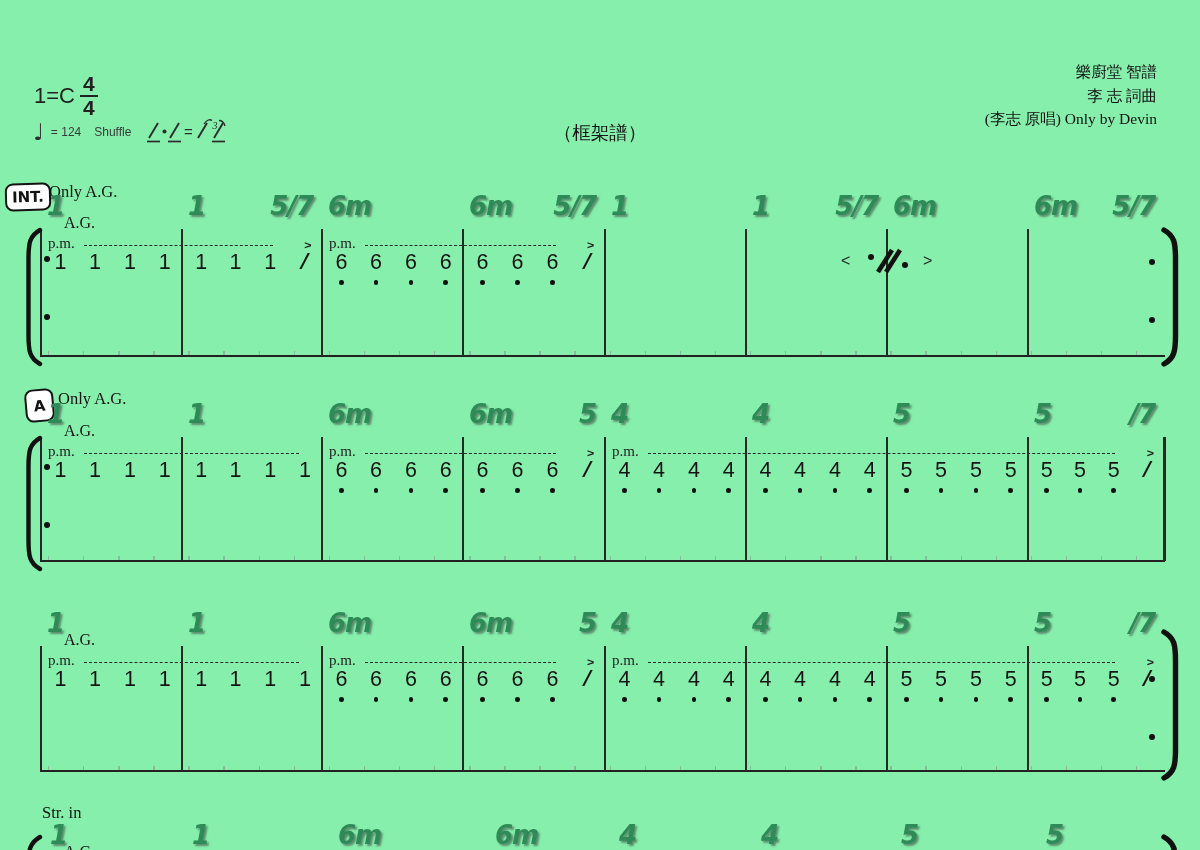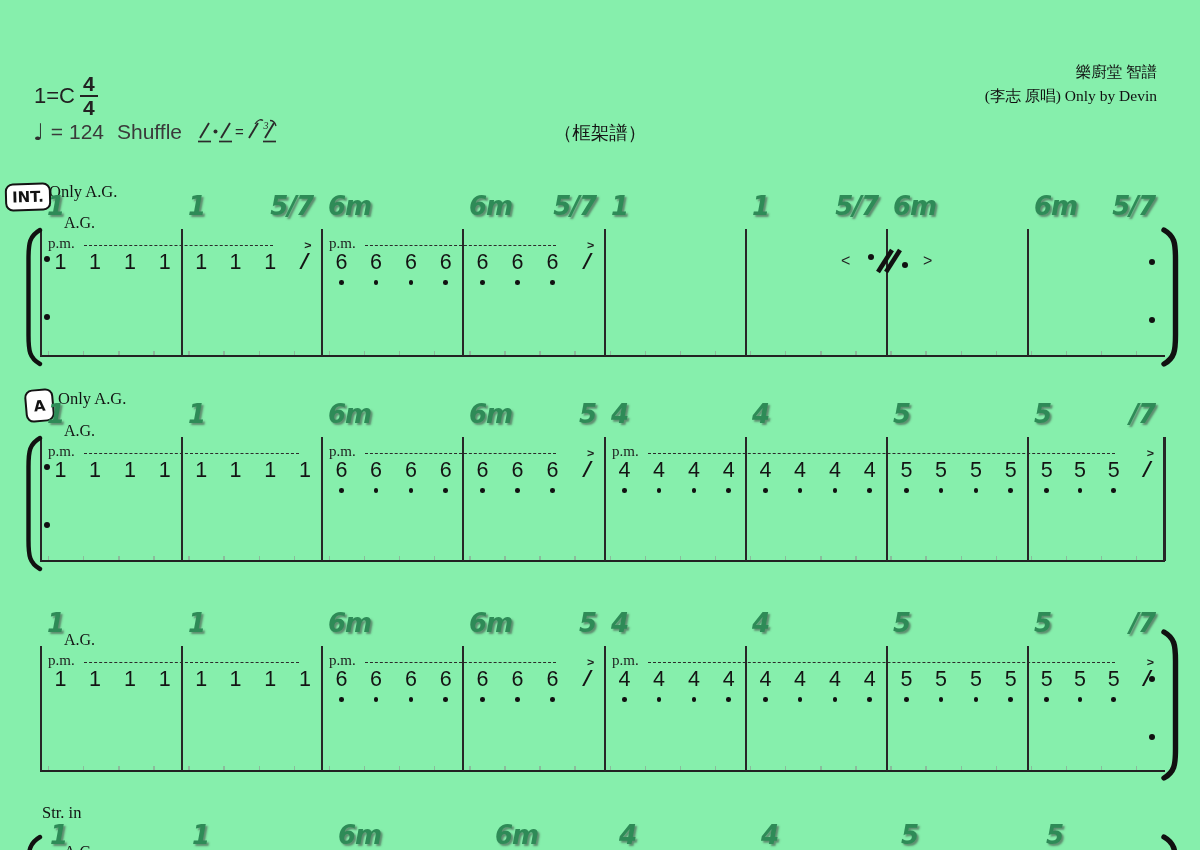--- a/index.html
+++ b/index.html
@@ -10,21 +10,21 @@
   .subtitle{width:100%;text-align:center;font-size:18.5px;color:#161616;}
   .credits{text-align:right;font-size:15.5px;line-height:23.5px;color:#101010;}
   .keyrow{display:flex;align-items:center;gap:5px;}
   .keytxt{font-family:"Liberation Sans",sans-serif;font-size:22px;color:#222;}
   .frac{display:inline-block;text-align:center;font-family:"Liberation Sans",sans-serif;
         font-weight:bold;font-size:21px;line-height:20px;color:#222;}
   .frac .num{border-bottom:2.2px solid #222;padding:0 3px 1px 3px;}
   .frac .den{padding-top:1px;}
   .temporow{display:flex;align-items:center;gap:7px;}
   .temponote{font-family:"DejaVu Sans",sans-serif;font-size:23px;color:#2e2e2e;line-height:20px;}
-  .tempoval,.feel{font-family:"Liberation Sans",sans-serif;font-size:21px;color:#3a3a3a;}
+  .tempoval,.feel{font-family:"Liberation Sans",sans-serif;font-size:12px;color:#3a3a3a;}
   .chord{font-family:"DejaVu Sans",sans-serif;font-style:italic;font-weight:bold;font-size:26px;
          color:#2e8b57;text-shadow:2px 2px 2px rgba(60,60,60,.55);letter-spacing:-1px;line-height:26px;white-space:nowrap;}
   .chord-end{text-align:right;}
   .note{font-family:"Liberation Sans",sans-serif;font-size:21.5px;line-height:22px;color:#141414;}
   .pmlabel{font-size:15px;line-height:15px;color:#1d1d1d;}
   .pmdash{height:0;border-top:1.7px dashed #2b2b2b;}
   .aglabel{font-size:16px;line-height:16px;color:#141414;}
   .onlylabel{font-size:16.5px;line-height:17px;color:#121212;}
   .secbox{display:flex;align-items:center;justify-content:center;border:2.4px solid #131313;
           border-radius:8px;font-family:"DejaVu Sans",sans-serif;font-weight:bold;font-size:15px;color:#131313;background:#fff;}
@@ -73,20 +73,21 @@
       </g>
       <text x="38" y="19" font-family="Liberation Sans, sans-serif" font-size="15" fill="#2b2b2b">=</text>
       <text x="66.5" y="10.5" font-family="Liberation Serif, serif" font-style="italic" font-size="10" fill="#2b2b2b">3</text>
     </svg>
   </div>
 
   <div class="abs subtitle" style="top:120px;left:0;">（框架譜）</div>
 
   <div class="abs credits" style="right:43px;top:60px;">
     <div>樂廚堂 智譜</div>
+    <div>李 志 詞曲</div>
     <div>(李志 原唱) Only by Devin</div>
   </div>
 
   <div id="score" class="abs" style="left:0;top:0;width:1200px;height:850px;">
       <div class="abs bottomline" style="left: 40px; top: 355px; width: 1125px;"></div>
       <div class="abs ticks" style="left: 48px; top: 351px; width: 1113px;"></div>
       <div class="abs barline" style="left: 40px; top: 229px; width: 1.6px; height: 127px;"></div>
       <div class="abs barline" style="left: 181px; top: 229px; width: 1.6px; height: 127px;"></div>
       <div class="abs barline" style="left: 321px; top: 229px; width: 1.6px; height: 127px;"></div>
       <div class="abs barline" style="left: 462px; top: 229px; width: 1.6px; height: 127px;"></div>

